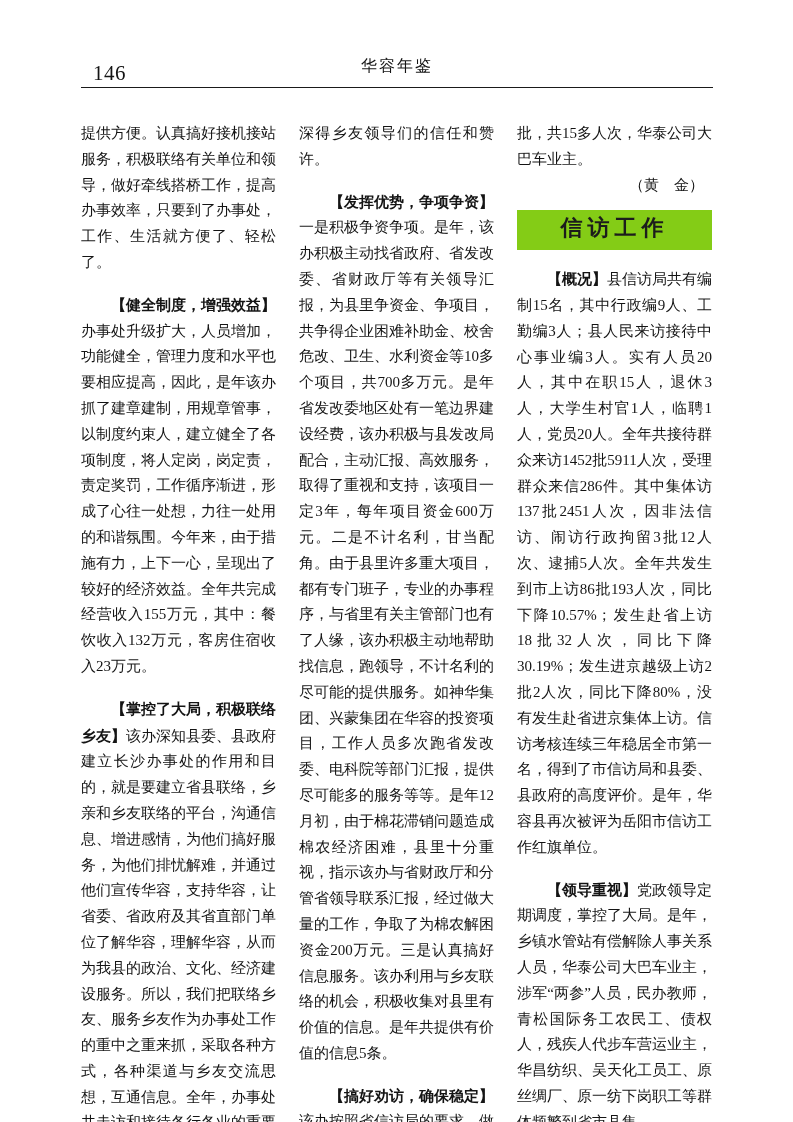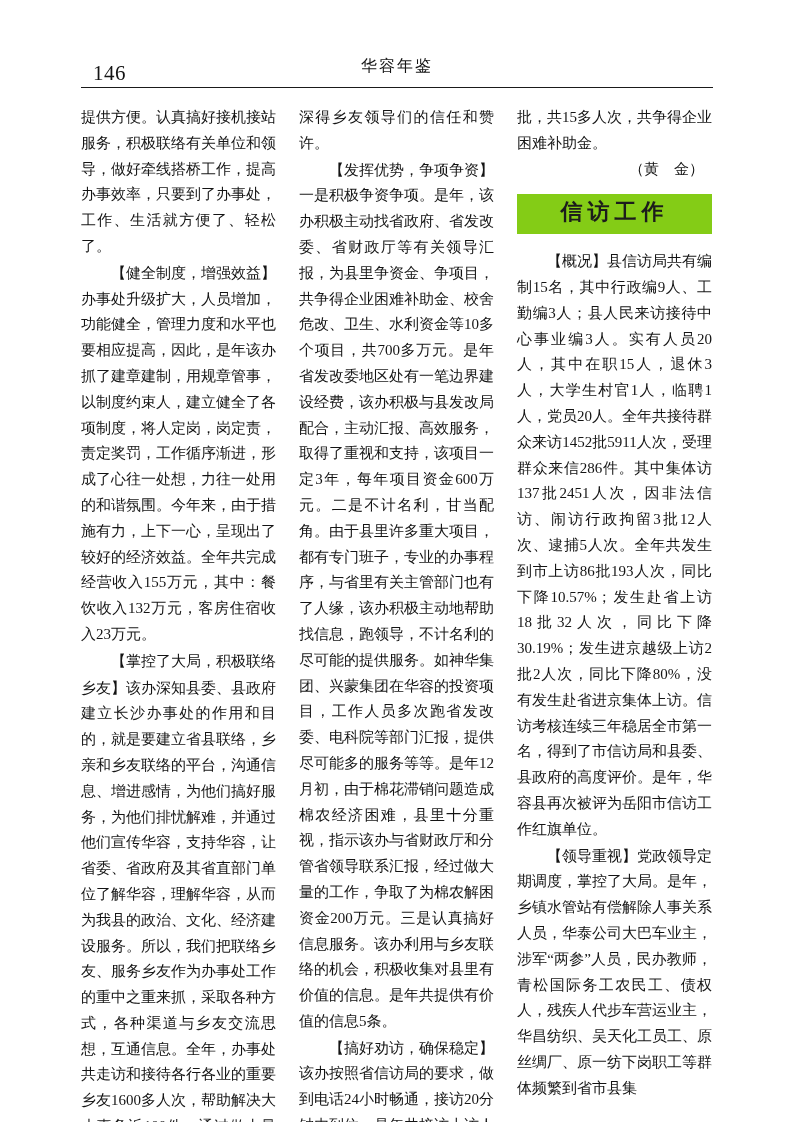--- a/index.html
+++ b/index.html
@@ -41,24 +41,24 @@
     margin-top: 17px;
   }
   .col {
     flex: 0 0 195px;
     width: 195px;
     font-size: 15px;
     line-height: 25.8px;
     text-align: justify;
     text-justify: inter-ideograph;
   }
-  .para { text-indent: 2em; }
+  .para { text-indent: 2em; margin-top: 16px; }
   .para.noindent { text-indent: 0; }
   .entry-head {
-    font-weight: normal;
+    font-weight: bold;
     font-family: "Liberation Sans", "DejaVu Sans", sans-serif;
   }
   .byline {
     text-align: right;
     text-indent: 0;
     padding-right: 8px;
     margin-top: 0;
   }
   .section-box {
     background: #84cc16;
@@ -93,21 +93,21 @@
       <p class="para"><span class="entry-head">【掌控了大局，积极联络乡友】</span><span>该办深知县委、县政府建立长沙办事处的作用和目的，就是要建立省县联络，乡亲和乡友联络的平台，沟通信息、增进感情，为他们搞好服务，为他们排忧解难，并通过他们宣传华容，支持华容，让省委、省政府及其省直部门单位了解华容，理解华容，从而为我县的政治、文化、经济建设服务。所以，我们把联络乡友、服务乡友作为办事处工作的重中之重来抓，采取各种方式，各种渠道与乡友交流思想，互通信息。全年，办事处共走访和接待各行各业的重要乡友1600多人次，帮助解决大小事务近100件。通过做大量细致工作，</span></p>
     </div>
 
     <div class="col">
       <p class="para noindent"><span>深得乡友领导们的信任和赞许。</span></p>
       <p class="para"><span class="entry-head">【发挥优势，争项争资】</span><span>一是积极争资争项。是年，该办积极主动找省政府、省发改委、省财政厅等有关领导汇报，为县里争资金、争项目，共争得企业困难补助金、校舍危改、卫生、水利资金等10多个项目，共700多万元。是年省发改委地区处有一笔边界建设经费，该办积极与县发改局配合，主动汇报、高效服务，取得了重视和支持，该项目一定3年，每年项目资金600万元。二是不计名利，甘当配角。由于县里许多重大项目，都有专门班子，专业的办事程序，与省里有关主管部门也有了人缘，该办积极主动地帮助找信息，跑领导，不计名利的尽可能的提供服务。如神华集团、兴蒙集团在华容的投资项目，工作人员多次跑省发改委、电科院等部门汇报，提供尽可能多的服务等等。是年12月初，由于棉花滞销问题造成棉农经济困难，县里十分重视，指示该办与省财政厅和分管省领导联系汇报，经过做大量的工作，争取了为棉农解困资金200万元。三是认真搞好信息服务。该办利用与乡友联络的机会，积极收集对县里有价值的信息。是年共提供有价值的信息5条。</span></p>
       <p class="para"><span class="entry-head">【搞好劝访，确保稳定】</span><span>该办按照省信访局的要求，做到电话24小时畅通，接访20分钟内到位。是年共接访上访人员7</span></p>
     </div>
 
     <div class="col">
-      <p class="para noindent"><span>批，共15多人次，共争得企业困难补助金。</span></p>
+      <p class="para noindent"><span>批，共15多人次，华泰公司大巴车业主。</span></p>
       <p class="para byline">（黄　金）</p>
       <div class="section-box">
         <span class="section-title">信访工作</span>
       </div>
       <p class="para"><span class="entry-head">【概况】</span><span>县信访局共有编制15名，其中行政编9人、工勤编3人；县人民来访接待中心事业编3人。实有人员20人，其中在职15人，退休3人，大学生村官1人，临聘1人，党员20人。全年共接待群众来访1452批5911人次，受理群众来信286件。其中集体访137批2451人次，因非法信访、闹访行政拘留3批12人次、逮捕5人次。全年共发生到市上访86批193人次，同比下降10.57%；发生赴省上访18批32人次，同比下降30.19%；发生进京越级上访2批2人次，同比下降80%，没有发生赴省进京集体上访。信访考核连续三年稳居全市第一名，得到了市信访局和县委、县政府的高度评价。是年，华容县再次被评为岳阳市信访工作红旗单位。</span></p>
       <p class="para"><span class="entry-head">【领导重视】</span><span>党政领导定期调度，掌控了大局。是年，乡镇水管站有偿解除人事关系人员，华泰公司大巴车业主，涉军“两参”人员，民办教师，青松国际务工农民工、债权人，残疾人代步车营运业主，华昌纺织、吴天化工员工、原丝绸厂、原一纺下岗职工等群体频繁到省市县集</span></p>
     </div>
 
   </div>
 

